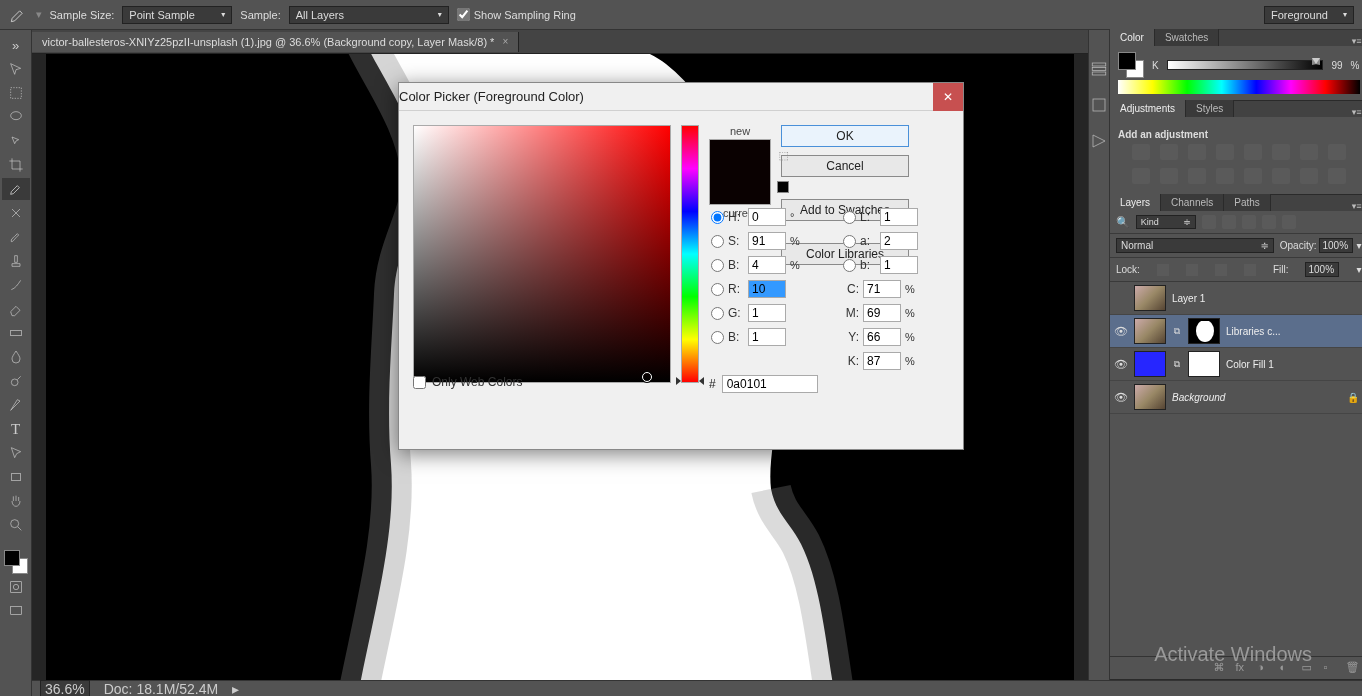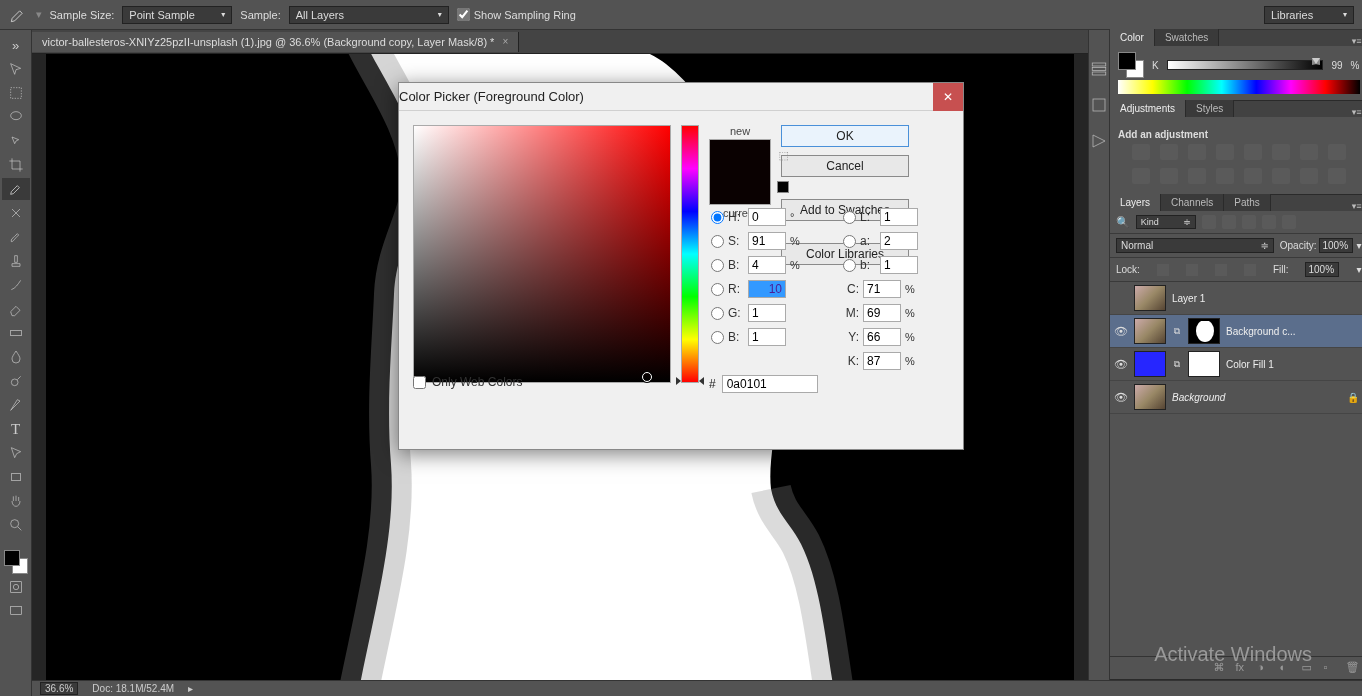--- a/index.html
+++ b/index.html
@@ -73,21 +73,21 @@
 .thumb.blue{background:#2626ff;}
 .thumb.img{background:linear-gradient(135deg,#caa 0%, #986 50%, #543 100%);}
 .mask-link{width:10px;text-align:center;color:#ddd;font-size:9px;}
 .mask-thumb{width:32px;height:26px;background:#000;border:1px solid #222;flex-shrink:0;position:relative;}
 .mask-thumb .sil{position:absolute;left:6px;top:2px;width:20px;height:22px;background:#fff;clip-path: ellipse(45% 50% at 50% 45%);}
 .layer-name{font-size:10px;color:#eee;flex:1;white-space:nowrap;overflow:hidden;text-overflow:ellipsis;}
 .layer-name.italic{font-style:italic;}
 .lock-i{color:#ccc;font-size:10px;padding-right:4px;}
 
 
-.status-bar { position:absolute; left:32px; right:0; bottom:0; height:16px; background:#535353; border-top:1px solid #333; display:flex; align-items:center; font-size:10px; color:#ccc; padding:0 8px; gap:14px;}
+.status-bar { position:absolute; left:32px; right:0; bottom:0; height:16px; background:#535353; border-top:1px solid #333; display:flex; align-items:center; font-size:14px; color:#ccc; padding:0 8px; gap:14px;}
 .status-bar .zoom{background:#3a3a3a;border:1px solid #222;padding:0 4px;}
 
 
 .dialog { position:absolute; left:398px; top:82px; width:566px; height:368px; background:#f0f0f0; border:1px solid #888; box-shadow: 0 4px 20px rgba(0,0,0,.5); color:#222; font-size:12px;}
 .dialog-title { height:28px; display:flex; align-items:center; justify-content:flex-start; border-bottom:1px solid #d0d0d0; position:relative; font-size:13px;}
 .dialog-close { position:absolute; right:0; top:0; width:30px; height:28px; background:#c75050; color:#fff; display:flex; align-items:center; justify-content:center; font-size:12px; cursor:pointer;}
 .dialog-body { padding: 14px; display:flex; gap:10px; }
 .color-field { width:258px; height:258px; background: linear-gradient(to top, #000, transparent), linear-gradient(to right, #fff, #f00); position:relative; border:1px solid #aaa;}
 .color-field .picker-ring{position:absolute; left:228px; top:246px; width:10px;height:10px;border:1px solid #fff; border-radius:50%; box-shadow:0 0 0 1px #000;}
 .hue-strip{width:18px;height:258px;background:linear-gradient(to bottom,#f00,#f0f,#00f,#0ff,#0f0,#ff0,#f00);border:1px solid #aaa;position:relative;}
@@ -100,21 +100,21 @@
 .preview-box .new{background:#0a0101;}
 .preview-box .cur{background:#0a0101;}
 .button-col{display:flex;flex-direction:column;gap:8px;width:128px;}
 .ps-btn{height:22px;border:1px solid #8a8a8a;background:#e8e8e8;font-size:12px;display:flex;align-items:center;justify-content:center;cursor:pointer;}
 .ps-btn.primary{border:1px solid #4a90d9;background:#eaf3fc;}
 .fields-area{position:absolute; left:312px; top:122px; width:240px; font-size:12px; color:#333;}
 .fr{display:flex;align-items:center;gap:4px;height:24px;}
 .fr input[type=radio]{margin:0;}
 .fr .lab{width:16px;}
 .fr input[type=text]{width:38px;height:18px;border:1px solid #aaa;padding:0 3px;font-size:12px;text-align:left;}
-.fr input.sel{background:#3399ff;color:#4c1d95;text-align:right;}
+.fr input.sel{background:#3399ff;color:#000000;}
 .fr .unit{width:14px;font-size:11px;}
 .fields-left{position:absolute;left:0;top:0;}
 .fields-right{position:absolute;left:132px;top:0;}
 .fr2{display:flex;align-items:center;gap:4px;height:24px;}
 .fr2 .lab{width:16px;text-align:right;}
 .fr2 input[type=text]{width:38px;height:18px;border:1px solid #aaa;padding:0 3px;font-size:12px;}
 .fr2 .unit{width:14px;font-size:11px;}
 .hex-row{position:absolute; left:310px; top:292px; display:flex; align-items:center; gap:6px;}
 .hex-row input{width:96px;height:18px;border:1px solid #aaa;padding:0 4px;font-size:12px;}
 .web-only{position:absolute;left:14px;top:292px;display:flex;align-items:center;gap:6px;font-size:12px;color:#333;}
@@ -146,21 +146,21 @@
   <label>Sample:</label>
   <div class="dropdown" style="min-width:160px">
     <span>All Layers</span>
       <span class="arrow">▾</span>
   </div>
   <span class="checkbox">
     <input type="checkbox" checked="" style="">
     <span>Show Sampling Ring</span>
   </span>
   <div class="dropdown essentials" style="min-width:90px">
-    <span>Libraries</span>
+    <span>Foreground</span>
       <span class="arrow">▾</span>
   </div>
 </div>
 
 <div class="tools-col">
   <div class="tool-btn">»</div>
   <div class="tool-btn">
       <svg viewBox="0 0 24 24">
         <path d="M4 4l6 16 2-7 7-2z" stroke="#ccc"></path>
       </svg>
@@ -419,21 +419,21 @@
           <div class="thumb img"></div>
           <div class="layer-name">Layer 1</div>
         </div>
         <div class="layer-item selected">
           <div class="eye">👁</div>
           <div class="thumb img"></div>
           <div class="mask-link">⧉</div>
           <div class="mask-thumb">
               <div class="sil"></div>
             </div>
-          <div class="layer-name">Background c...</div>
+          <div class="layer-name">Libraries c...</div>
         </div>
         <div class="layer-item">
           <div class="eye">👁</div>
           <div class="thumb blue"></div>
           <div class="mask-link">⧉</div>
           <div class="thumb white" style="width:32px;height:26px"></div>
           <div class="layer-name">Color Fill 1</div>
         </div>
         <div class="layer-item">
           <div class="eye">👁</div>

